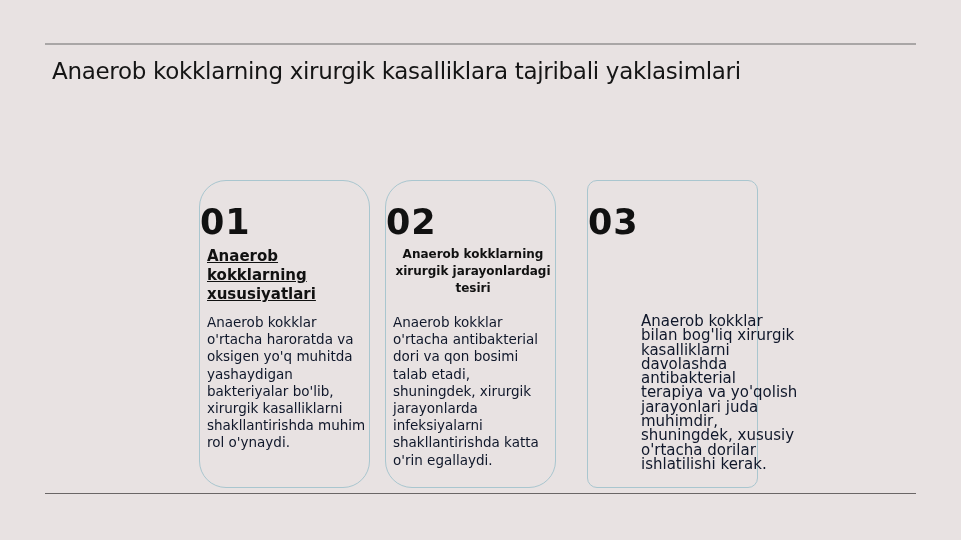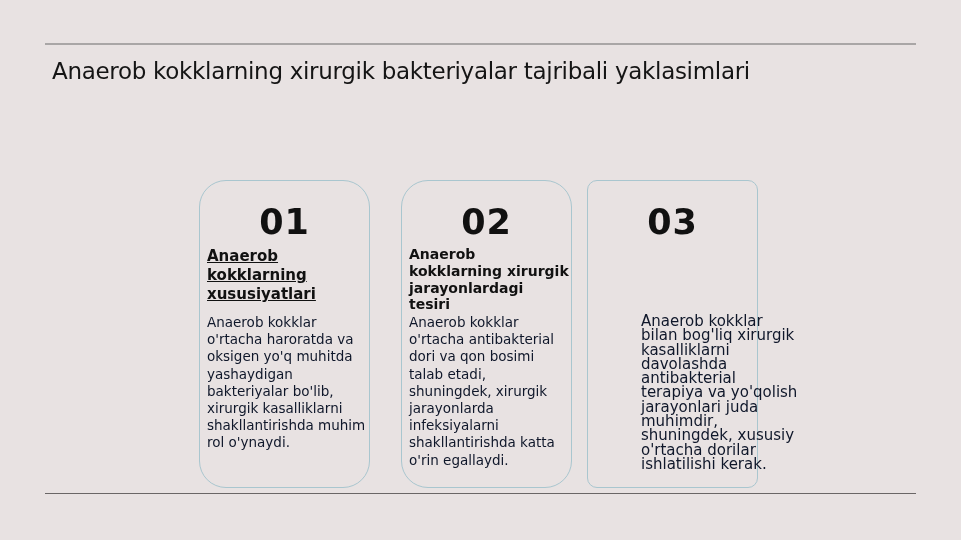--- a/index.html
+++ b/index.html
@@ -23,46 +23,46 @@
     font-size: 23px; font-weight: normal; letter-spacing: -0.3px;
     color: #151515; white-space: nowrap; margin: 0;
   }
   .card {
     position: absolute; top: 180px; width: 171px; height: 308px;
     border: 1px solid #a9c6cf; border-radius: 27px;
     box-sizing: border-box;
   }
   .card .num {
     position: absolute; top: 20px; left: 0; width: 100%;
-    text-align: center; font-size: 35px; font-weight: bold; letter-spacing: 1px;
+    text-align: left; font-size: 35px; font-weight: bold; letter-spacing: 1px;
     line-height: 42px;
   }
   .card .heading {
     position: absolute; left: 7px; width: 160px;
     font-weight: bold; color: #111;
   }
   .card .body {
     position: absolute; left: 7px; width: 160px; color: #0f172a;
   }
   #card1 { left: 199px; }
   #card1 .heading { top: 66px; font-size: 15px; line-height: 19px; text-decoration: underline; }
   #card1 .body { top: 133px; font-size: 13.5px; line-height: 17.2px; }
-  #card2 { left: 401px; }
-  #card2 .heading { top: 65px; font-size: 14px; line-height: 16.8px; }
+  #card2 { left: 385px; }
+  #card2 .heading { top: 65px; font-size: 12px; line-height: 16.8px; text-align: center; }
   #card2 .body { top: 133px; font-size: 13.5px; line-height: 17.2px; }
   #card3 { left: 587px; border-radius: 10px; }
   #card3 .heading { top: 65px; font-size: 14px; line-height: 16.8px; }
   #card3 .body { top: 133px; font-size: 15px; line-height: 14.3px; margin-left: 46px; }
 </style>
 </head>
 <body>
 
 <div class="top-rule"></div>
 
-<h1 class="title">Anaerob kokklarning xirurgik bakteriyalar tajribali yaklasimlari</h1>
+<h1 class="title">Anaerob kokklarning xirurgik kasalliklara tajribali yaklasimlari</h1>
 
 <div class="card" id="card1">
   <div class="num">01</div>
   <div class="heading">Anaerob kokklarning xususiyatlari</div>
   <div class="body">Anaerob kokklar o'rtacha haroratda va oksigen yo'q muhitda yashaydigan bakteriyalar bo'lib, xirurgik kasalliklarni shakllantirishda muhim rol o'ynaydi.</div>
 </div>
 
 <div class="card" id="card2">
   <div class="num">02</div>
   <div class="heading">Anaerob kokklarning xirurgik jarayonlardagi tesiri</div>

